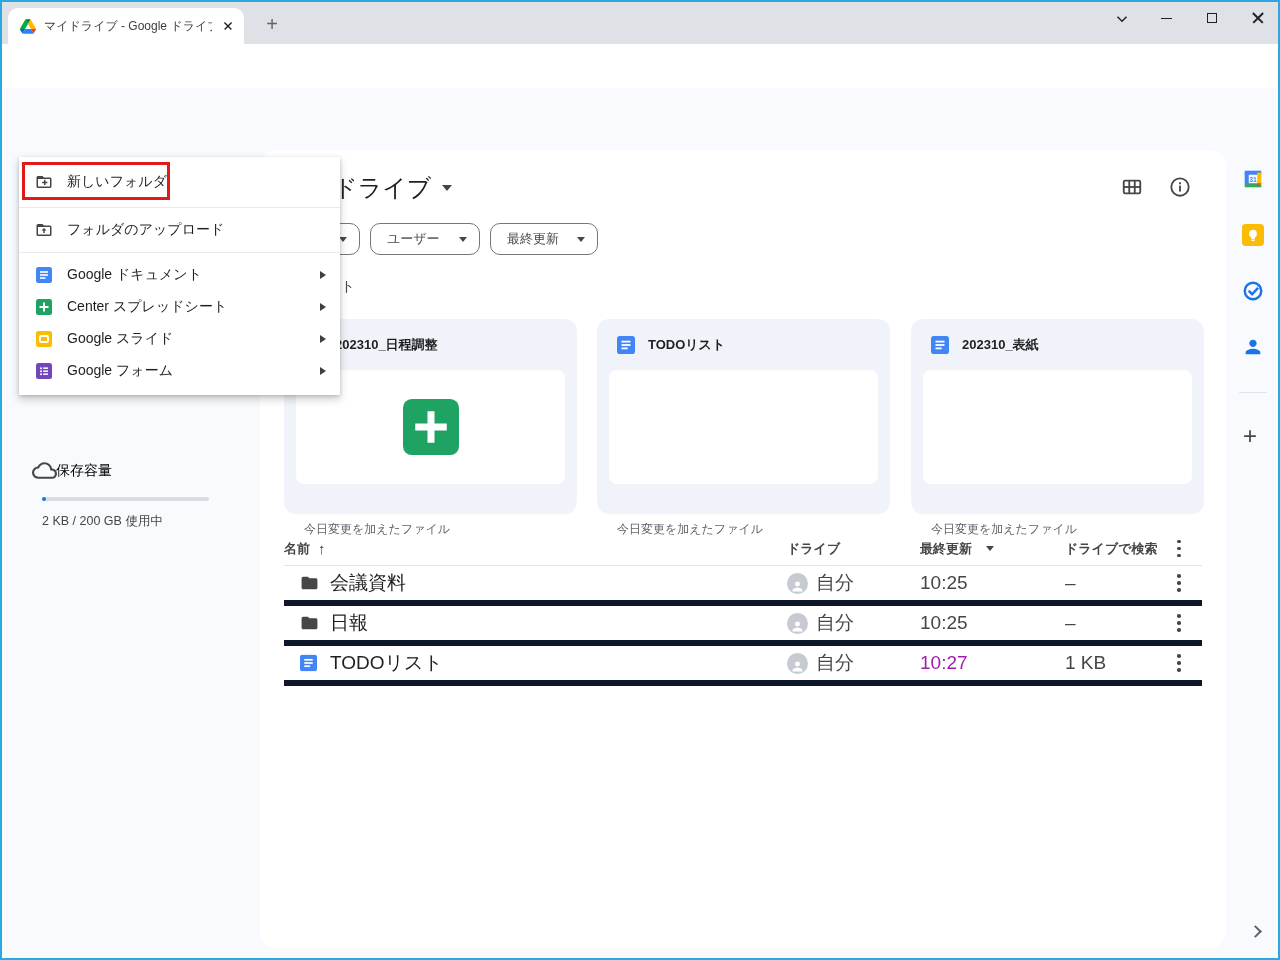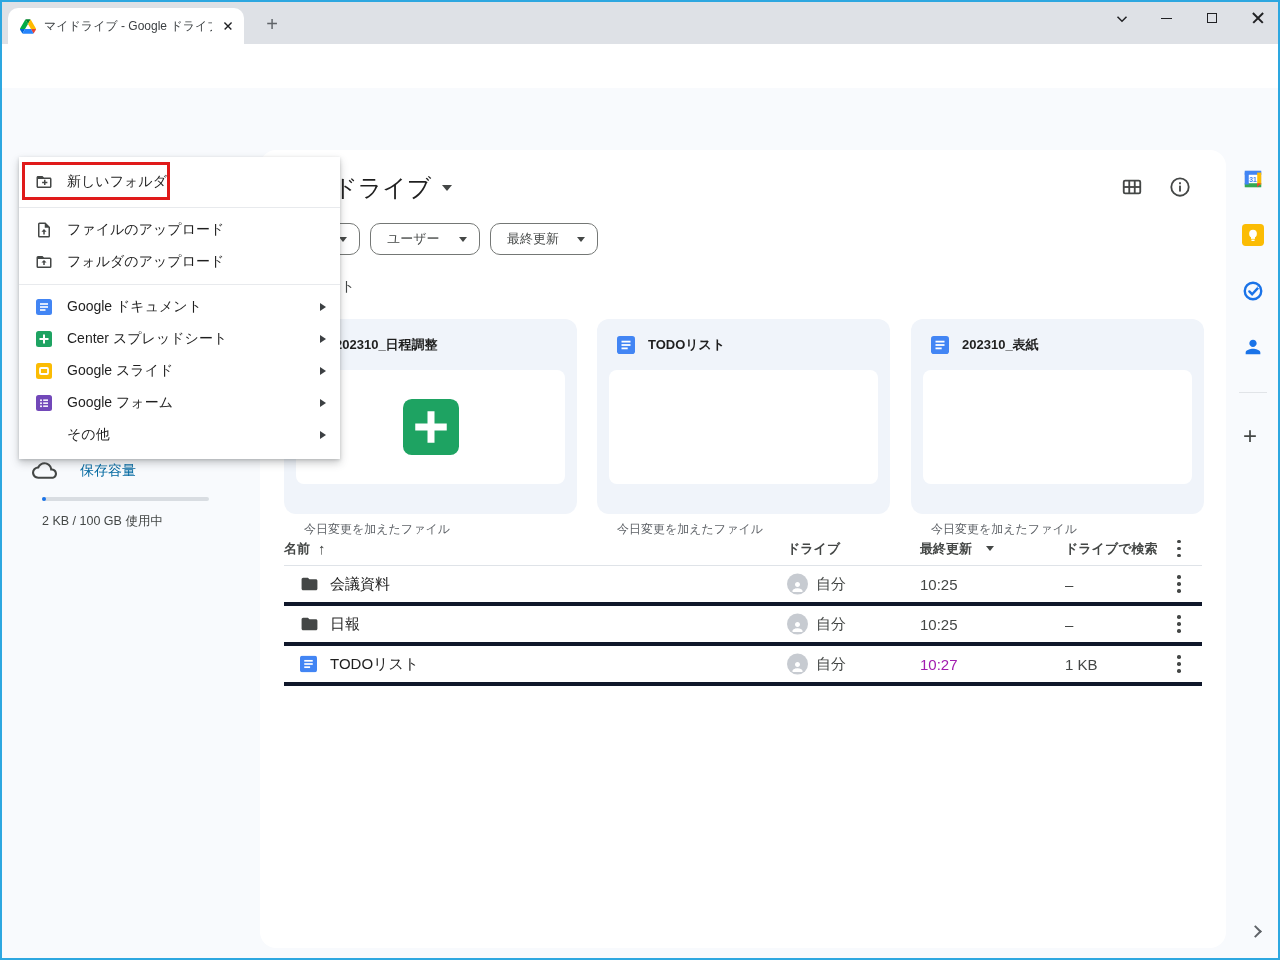--- a/index.html
+++ b/index.html
@@ -41,21 +41,21 @@
   .eccs-main { font-size:11px; font-weight:700; line-height:12px; letter-spacing:-0.3px; white-space:nowrap; }
   .eccs-sub { font-size:4px; color:#4285f4; line-height:6px; white-space:nowrap; }
   .hdr-avatar { position:absolute; left:1226px; top:103px; width:29px; height:29px; border-radius:50%; background:#2a66ad; color:#fff; font-size:14px; display:flex; align-items:center; justify-content:center; }
 
   
   .app-body { position:absolute; left:0; top:148px; width:100%; height:808px; background:#f8fafd; }
   .panel { position:absolute; left:258px; top:148px; width:966px; height:798px; background:#fff; border-radius:16px; }
 
   
   .storage-ic { position:absolute; left:30px; top:456px; color:#444746; }
-  .storage-label { position:absolute; left:78px; top:460px; font-size:14px; color:#0369a1; }
+  .storage-label { position:absolute; left:54px; top:460px; font-size:14px; color:#000000; }
   .storage-bar { position:absolute; left:40px; top:495px; width:167px; height:4px; background:#d9dde2; border-radius:2px; }
   .storage-fill { width:4px; height:4px; background:#1a73e8; border-radius:2px; }
   .storage-usage { position:absolute; left:40px; top:511px; font-size:12.5px; color:#444746; }
 
   
   .rail-ic { position:absolute; left:1240px; width:22px; height:22px; }
   .rail-div { position:absolute; left:1237px; top:390px; width:28px; height:1px; background:#e1e4e8; }
   .rail-plus { position:absolute; left:1241px; top:420px; font-size:24px; color:#444746; font-weight:400; }
   .rail-chev { position:absolute; left:1249px; top:925px; width:9px; height:9px; border-top:2px solid #5f6368; border-right:2px solid #5f6368; transform:rotate(45deg); }
 
@@ -68,21 +68,21 @@
   .suggested { position:absolute; left:24px; top:128px; font-size:14px; color:#444746; }
 
   .card { position:absolute; top:169px; width:293px; height:195px; background:#f0f4fa; border-radius:12px; }
   .card-head { display:flex; align-items:center; gap:13px; padding:17px 20px 0 20px; }
   .card-title { font-size:13px; color:#1f1f1f; font-weight:700; }
   .card-preview { position:absolute; left:12px; top:51px; width:269px; height:114px; background:#fff; border-radius:8px; display:flex; align-items:center; justify-content:center; }
   .card-foot { position:absolute; left:20px; top:170px; font-size:12px; color:#5f6368;margin-top:32px; }
 
   .table { position:absolute; left:24px; top:382px; width:918px; }
   .thead { position:relative; height:34px; border-bottom:1px solid #dfe3e8; font-size:13px; color:#444746; font-weight:700; }
-  .trow { position:relative; height:40px; border-bottom:4px solid #0f172a; font-size:15px; color:#1f1f1f; }
+  .trow { position:relative; height:40px; border-bottom:6px solid #0f172a; font-size:19px; color:#1f1f1f; }
   .cell { position:absolute; top:50%; transform:translateY(-50%); display:flex; align-items:center; gap:8px; }
   .c-owner { left:503px; } .c-mod { left:636px; } .c-size { left:781px; } .c-kebab { left:893px; }
   .row-owner-av { width:21px; height:21px; border-radius:50%; background:#c7cbd1; display:flex; align-items:flex-end; justify-content:center; overflow:hidden; }
   .mod-caret { width:0; height:0; border-left:4.5px solid transparent; border-right:4.5px solid transparent; border-top:5px solid #444746; margin-left:6px; }
   .kebab { width:4px; height:18px; position:relative; }
   .kebab i, .kebab::before, .kebab::after { content:""; position:absolute; left:0; width:3.5px; height:3.5px; border-radius:50%; background:#444746; }
   .kebab::before { top:0; } .kebab i { top:7px; } .kebab::after { top:14px; }
 
   
   .new-menu { position:absolute; left:17px; top:155px; width:321px; background:#fff; border-radius:0; padding:6px 0 8px 0; box-shadow:0 4px 8px rgba(60,64,67,.28), 0 1px 3px rgba(60,64,67,.2); z-index:20; }
@@ -342,21 +342,21 @@
 
   <div class="app-body"></div>
 
   <svg class="storage-ic" width="25" height="25">
       <use href="#sym-cloud"></use>
     </svg>
   <div class="storage-label">保存容量</div>
   <div class="storage-bar">
       <div class="storage-fill"></div>
     </div>
-  <div class="storage-usage">2 KB / 100 GB 使用中</div>
+  <div class="storage-usage">2 KB / 200 GB 使用中</div>
 
   <svg class="rail-ic" style="top:166px">
       <use href="#sym-calendar"></use>
     </svg>
   <svg class="rail-ic" style="top:222px">
       <use href="#sym-keep"></use>
     </svg>
   <svg class="rail-ic" style="top:278px">
       <use href="#sym-tasks"></use>
     </svg>
@@ -519,26 +519,20 @@
   <div class="new-menu">
     <div class="mi mi-first">
       <svg class="mi-ico">
           <use href="#sym-newfolder"></use>
         </svg>
       <span>新しいフォルダ</span>
     </div>
     <div class="menu-div"></div>
     <div class="mi">
       <svg class="mi-ico">
-          <use href="#sym-fileup"></use>
-        </svg>
-      <span>ファイルのアップロード</span>
-    </div>
-    <div class="mi">
-      <svg class="mi-ico">
           <use href="#sym-folderup"></use>
         </svg>
       <span>フォルダのアップロード</span>
     </div>
     <div class="menu-div"></div>
     <div class="mi">
       <svg class="mi-ico" viewBox="0 0 16 16" style="width:16px;height:16px;margin:0 1px">
           <use href="#sym-docs"></use>
         </svg>
       <span>Google ドキュメント</span>
@@ -558,22 +552,17 @@
       <span>Google スライド</span>
       <span class="mi-arrow"></span>
     </div>
     <div class="mi">
       <svg class="mi-ico" viewBox="0 0 16 16" style="width:16px;height:16px;margin:0 1px">
           <use href="#sym-forms"></use>
         </svg>
       <span>Google フォーム</span>
       <span class="mi-arrow"></span>
     </div>
-    <div class="mi">
-      <span class="mi-spacer"></span>
-      <span>その他</span>
-      <span class="mi-arrow"></span>
-    </div>
   </div>
 
   <div class="red-box"></div>
 
 </div>
 
 </body></html>

